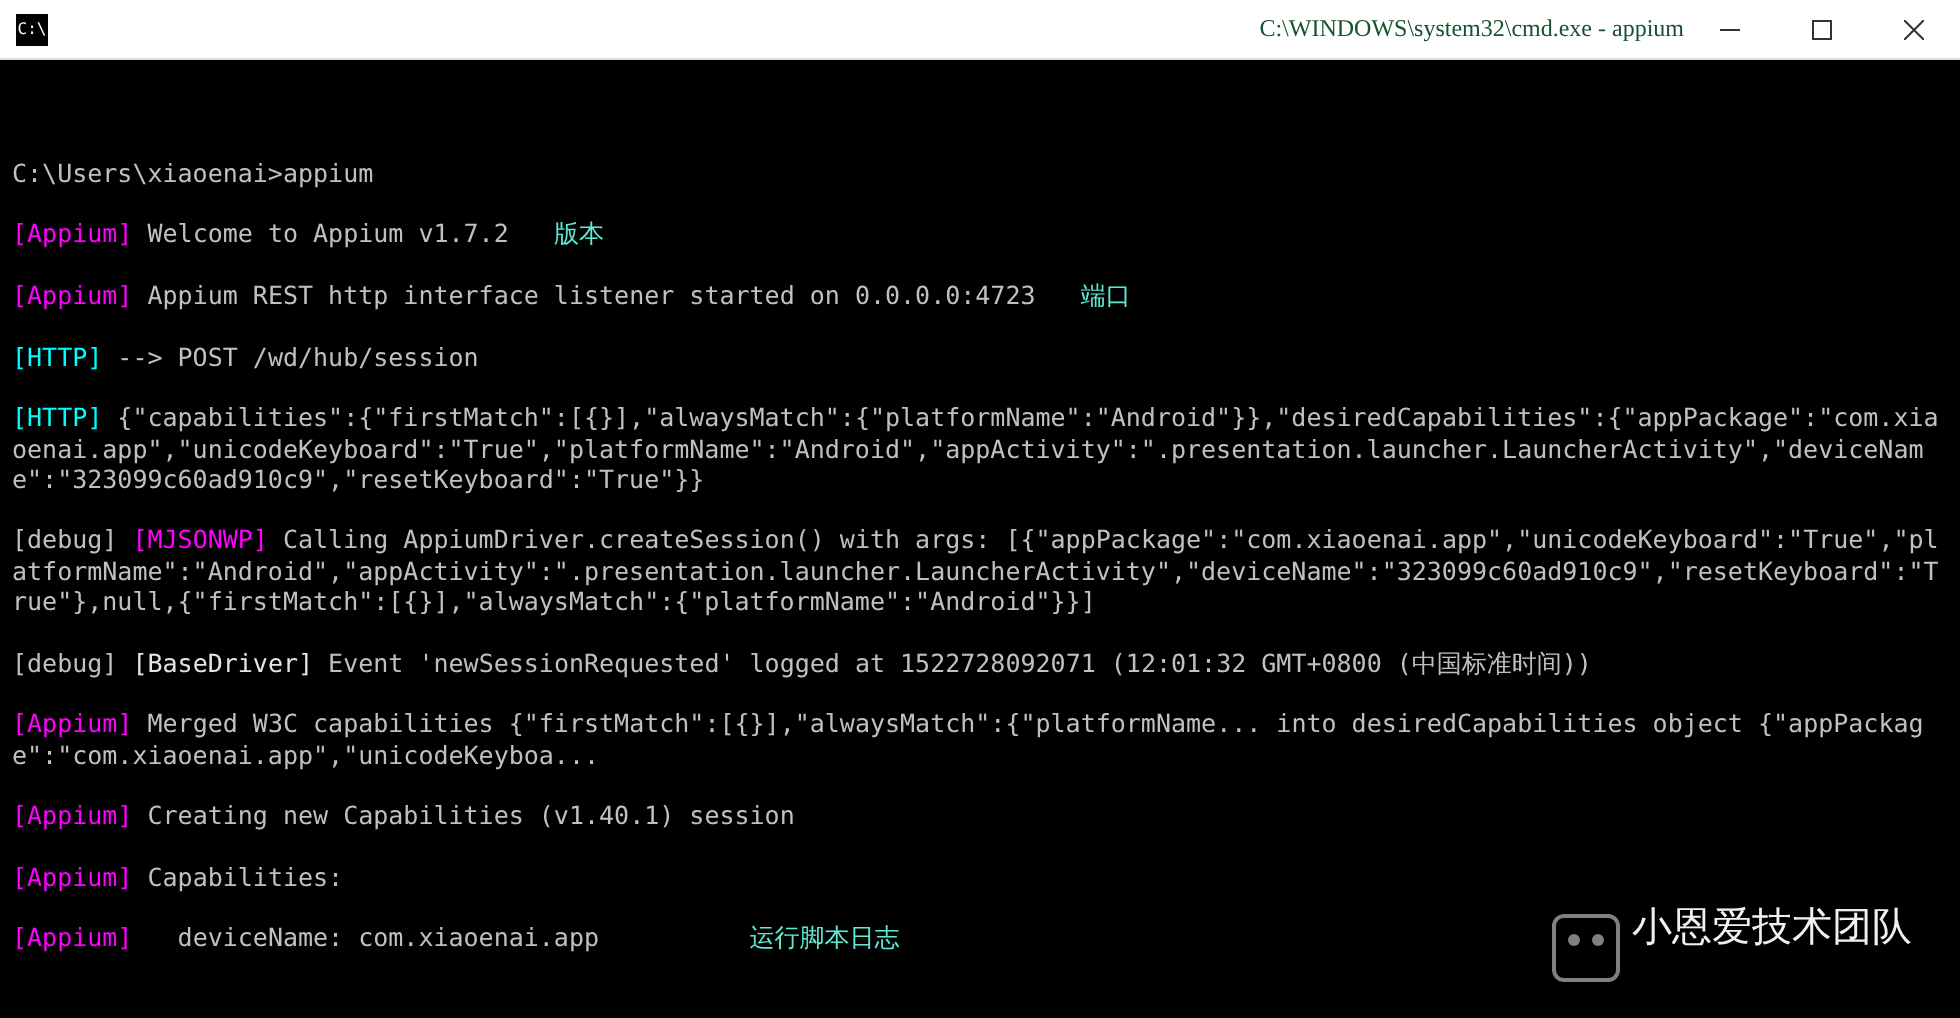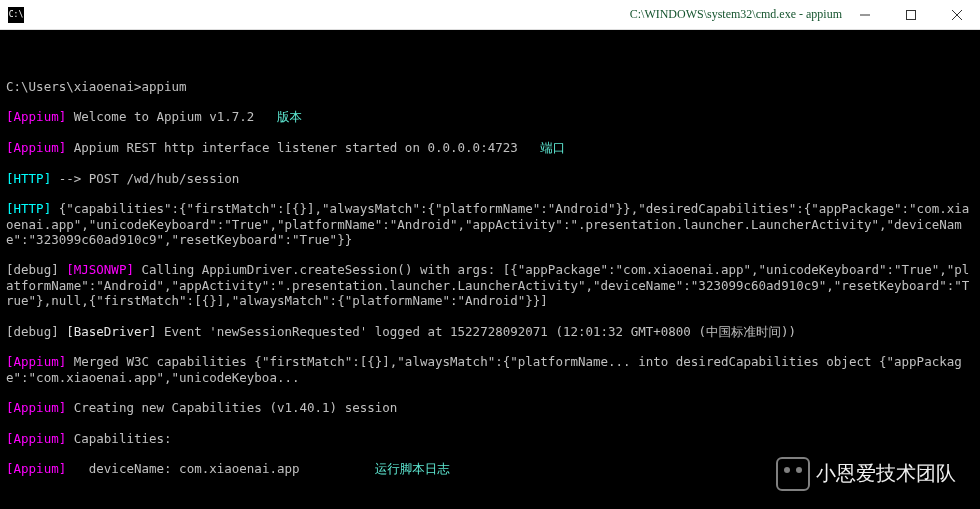--- a/index.html
+++ b/index.html
@@ -61,21 +61,21 @@
 .w { color: #c0c0c0; }
 .p { color: #ff00ff; }  
 .c { color: #00ffff; margin-top: 28px; }  
 .y { color: #e5e5e5; }  
 .a { color: #5eead4; }  
 .watermark {
   position: absolute;
   right: 24px;
   bottom: 18px;
   display: flex;
-  align-items: center;
+  align-items: flex-start;
   color: #fff;
   font-family: "Microsoft YaHei", sans-serif;
   font-size: 20px;
   font-weight: 500;
   opacity: 0.94;
 }
 .wm-icon {
   width: 34px;
   height: 34px;
   margin-right: 6px;

